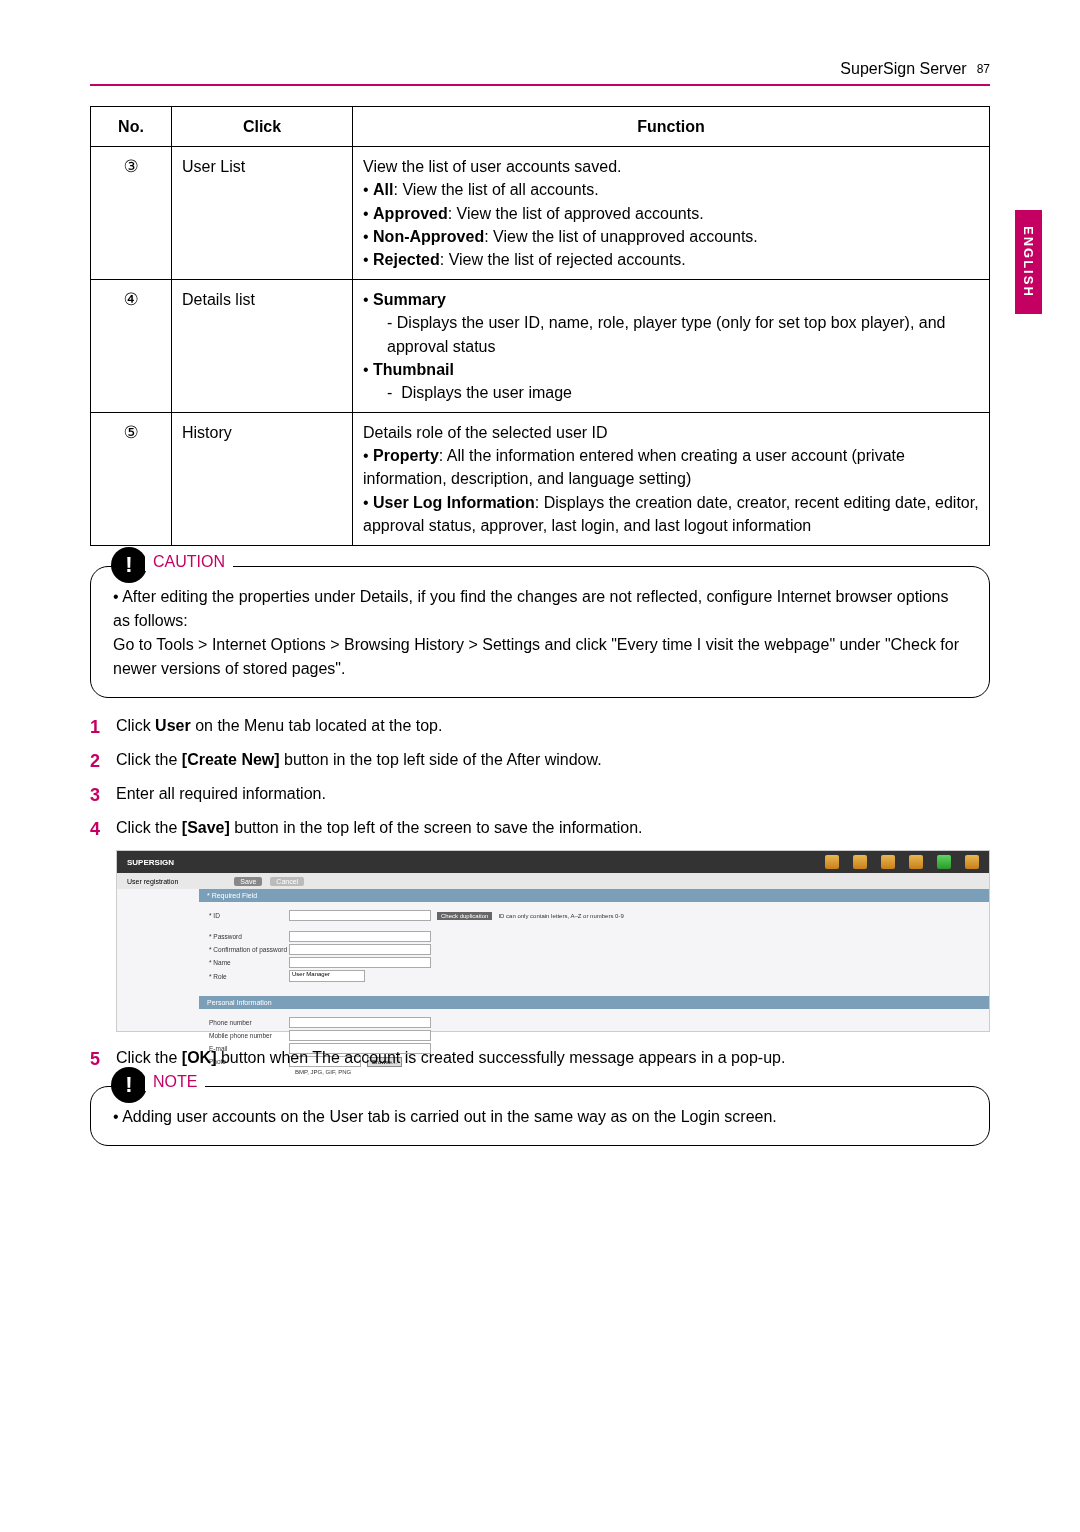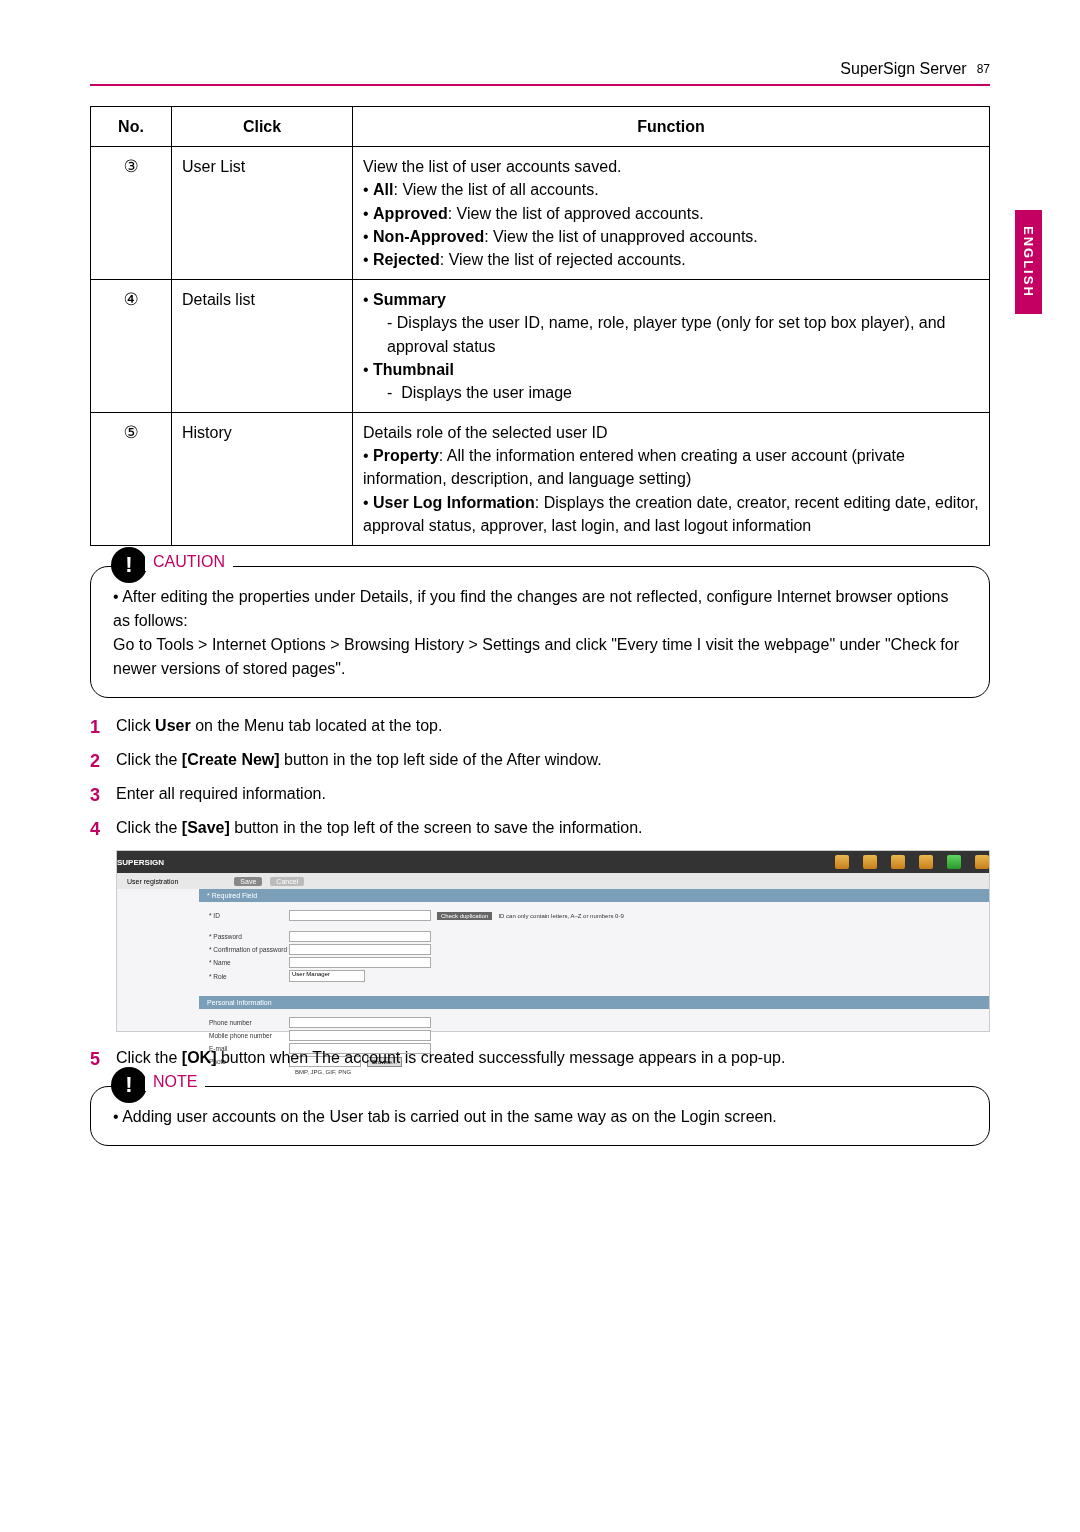--- a/index.html
+++ b/index.html
@@ -19,21 +19,21 @@
   .callout{position:relative;border:1px solid #000;border-radius:18px;padding:18px 22px 16px 22px;margin:16px 0}
   .callout .label{position:absolute;top:-14px;left:54px;background:#fff;padding:0 8px;font-weight:normal;color:#c40063}
   .callout .icon{position:absolute;top:-20px;left:20px;width:36px;height:36px;background:#000;border-radius:50%;color:#fff;display:flex;align-items:center;justify-content:center;font-weight:bold;font-size:22px}
   .callout p{margin:0;font-size:16px;line-height:1.5}
   h2.sec{font-size:26px;margin:28px 0 8px 0}
   p.lead{margin:0 0 12px 0}
   ol.steps{list-style:none;padding:0;margin:0}
   ol.steps>li{margin:0 0 10px 0;padding-left:26px;position:relative;line-height:1.5}
   ol.steps>li .sn{position:absolute;left:0;top:0;color:#c40063;font-weight:bold;font-size:18px}
   .shot{border:1px solid #ccc;background:#f5f5f7;height:180px;margin:6px 0 14px 26px;position:relative;font-size:7px}
-  .shot .topbar{height:22px;background:#333;display:flex;align-items:center;padding:0 0}
+  .shot .topbar{height:22px;background:#333;display:flex;align-items:center;padding:0 10px}
   .shot .logo{color:#fff;font-size:8px;font-weight:bold}
   .shot .navicons{margin-left:auto;display:flex;gap:14px}
   .shot .navicons span{width:14px;height:14px;background:linear-gradient(#e9b750,#c97f1a);border-radius:2px}
   .shot .navicons span.hi{background:linear-gradient(#5fd45f,#2a9a2a)}
   .shot .sub{height:16px;background:#e8e8e8;display:flex;align-items:center;padding:0 10px;gap:8px}
   .shot .btn{background:#888;color:#fff;padding:1px 6px;font-size:7px;border-radius:2px}
   .shot .body{display:flex}
   .shot .side{width:70px;padding:6px;font-size:7px;color:#000}
   .shot .pane{flex:1}
   .shot .bandA{background:#7b9fb9;color:#fff;padding:3px 8px;font-size:7px}

